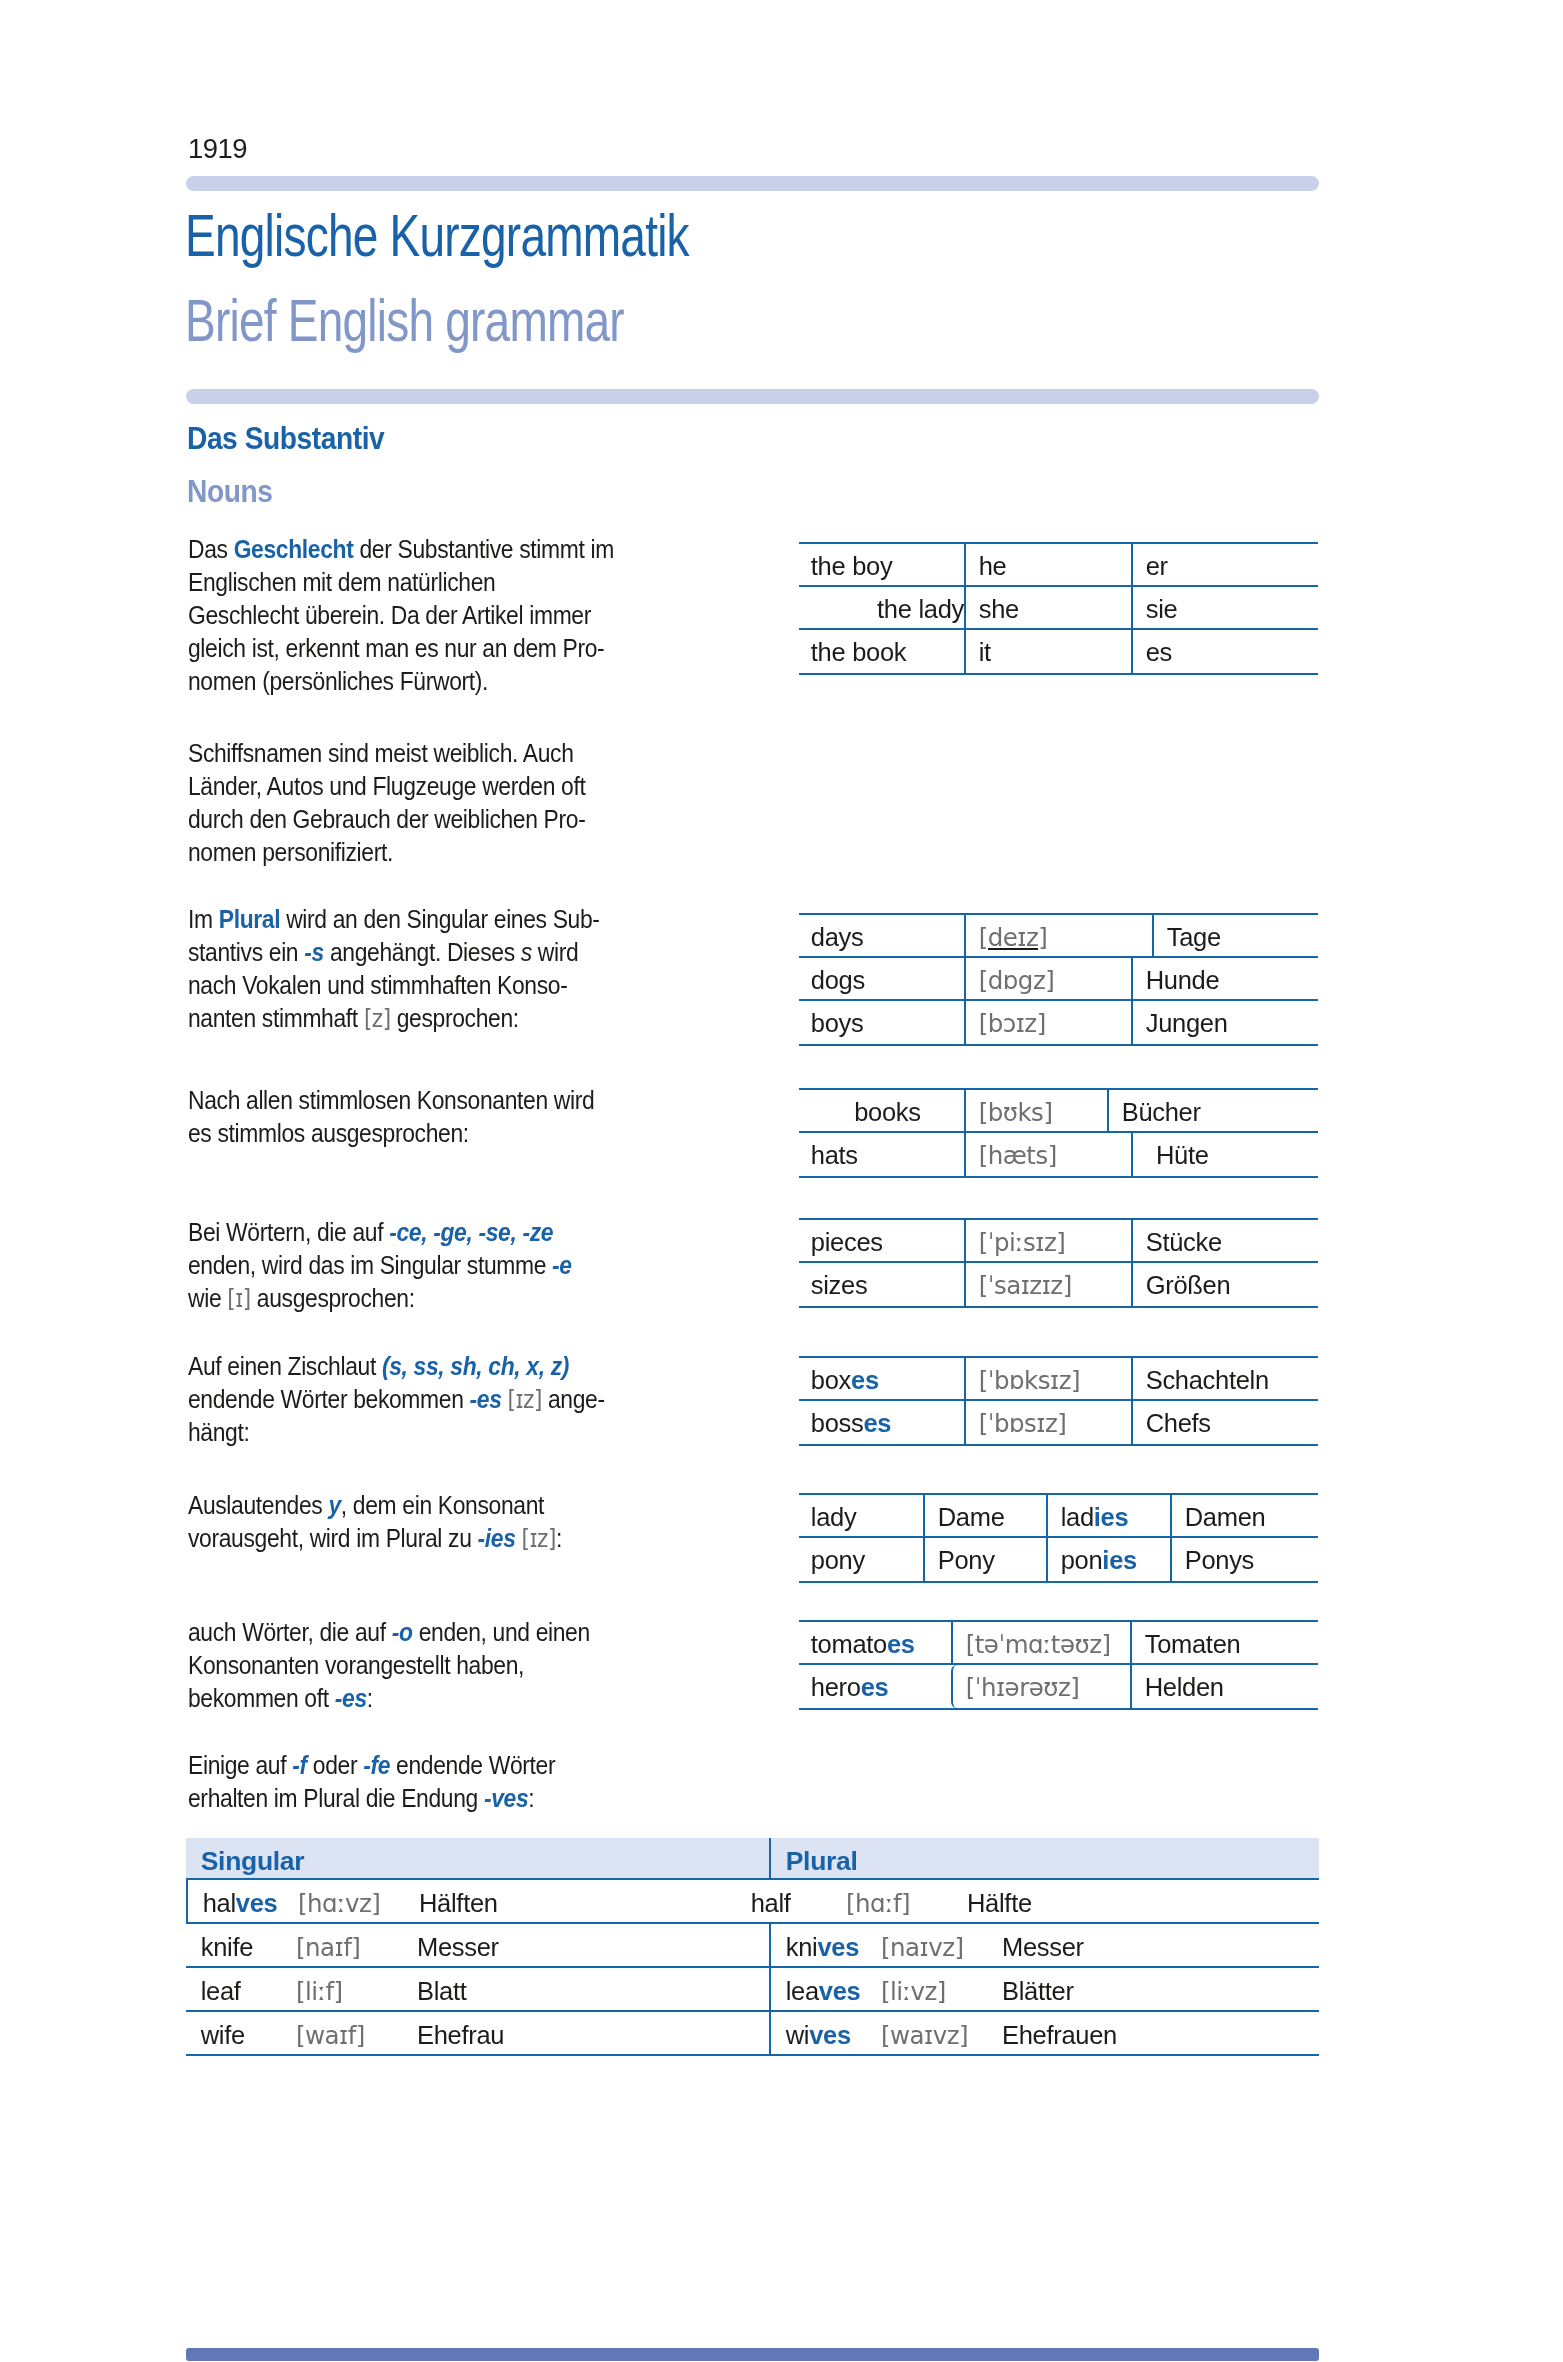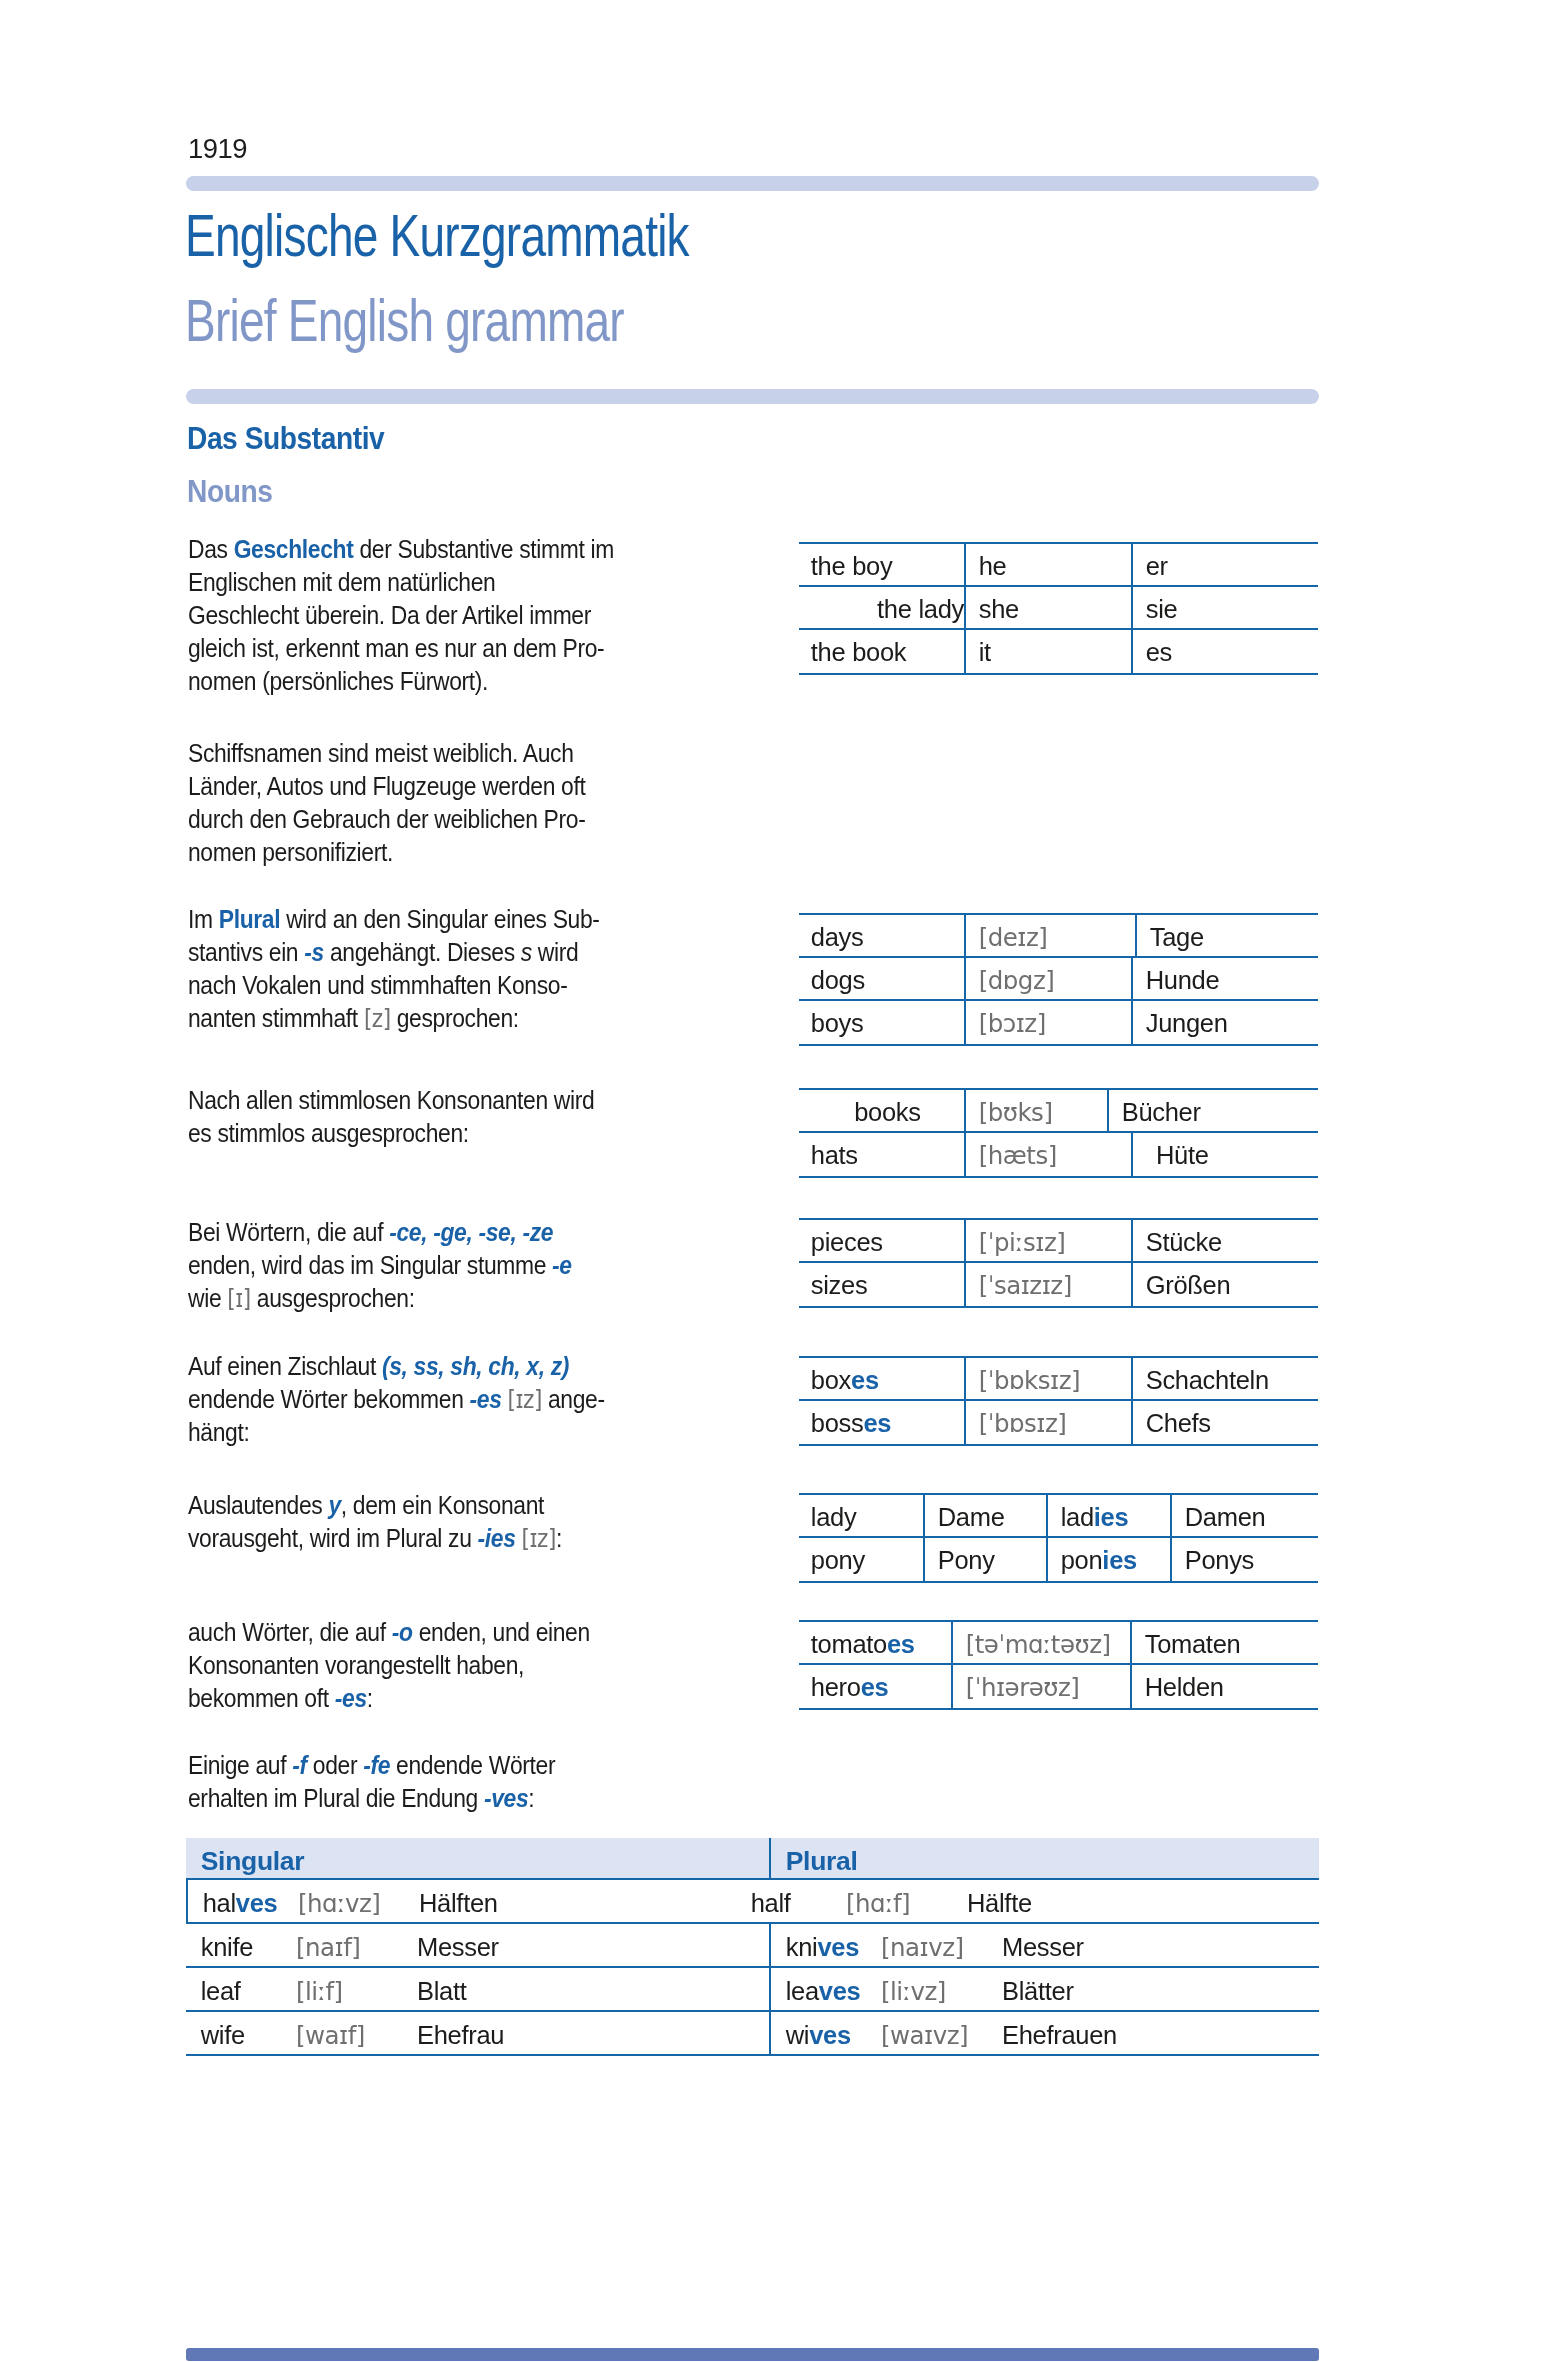--- a/index.html
+++ b/index.html
@@ -83,21 +83,21 @@
         </div>
         <div class="gtr">
           <div class="gtd" style="width: 165px;"><span>the book</span></div>
           <div class="gtd" style="width: 167px;"><span>it</span></div>
           <div class="gtd" style="flex: 1 1 0%;"><span>es</span></div>
         </div>
       </div>
       <div class="gtable" style="top: 913px; left: 799px; width: 519px;">
         <div class="gtr">
           <div class="gtd" style="width: 165px;"><span>days</span></div>
-          <div class="gtd" style="width: 171px;"><span class="s-ph">[deɪz]</span></div>
+          <div class="gtd" style="width: 188px; text-decoration: underline;"><span class="s-ph">[deɪz]</span></div>
           <div class="gtd" style="flex: 1 1 0%;"><span>Tage</span></div>
         </div>
         <div class="gtr">
           <div class="gtd" style="width: 165px;"><span>dogs</span></div>
           <div class="gtd" style="width: 167px;"><span class="s-ph">[dɒgz]</span></div>
           <div class="gtd" style="flex: 1 1 0%;"><span>Hunde</span></div>
         </div>
         <div class="gtr">
           <div class="gtd" style="width: 165px;"><span>boys</span></div>
           <div class="gtd" style="width: 167px;"><span class="s-ph">[bɔɪz]</span></div>
@@ -155,21 +155,21 @@
         </div>
       </div>
       <div class="gtable" style="top: 1620px; left: 799px; width: 519px;">
         <div class="gtr">
           <div class="gtd" style="width: 152px;"><span>tomato</span><span class="s-blue">es</span></div>
           <div class="gtd" style="width: 179px;"><span class="s-ph">[təˈmɑːtəʊz]</span></div>
           <div class="gtd" style="flex: 1 1 0%;"><span>Tomaten</span></div>
         </div>
         <div class="gtr">
           <div class="gtd" style="width: 152px;"><span>hero</span><span class="s-blue">es</span></div>
-          <div class="gtd" style="width: 179px;"><span class="s-ph">[ˈhɪərəʊz]</span></div>
+          <div class="gtd" style="width: 179px; border-radius: 6px;"><span class="s-ph">[ˈhɪərəʊz]</span></div>
           <div class="gtd" style="flex: 1 1 0%;"><span>Helden</span></div>
         </div>
       </div>
     </div>
 
   <div class="btable" id="bottom-table">
     <div class="bt-head">
       <div class="bhalf">
         <span class="bh-label">Singular</span>
       </div>

